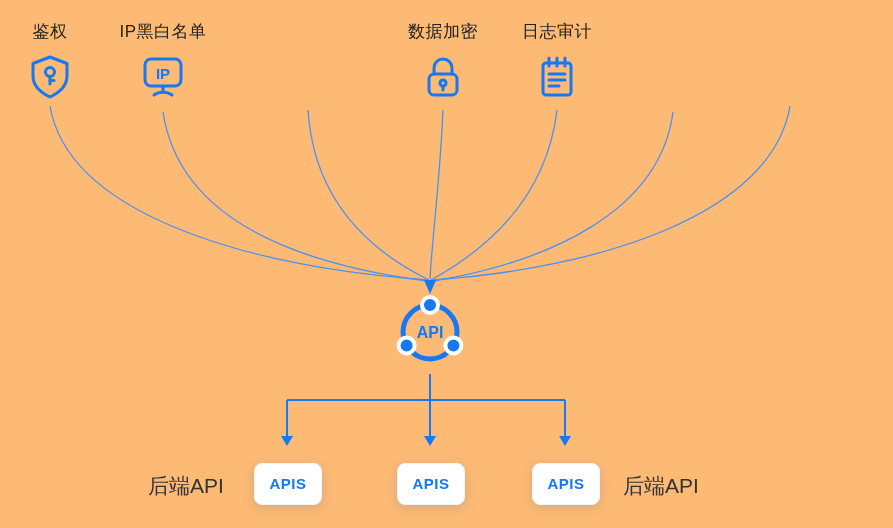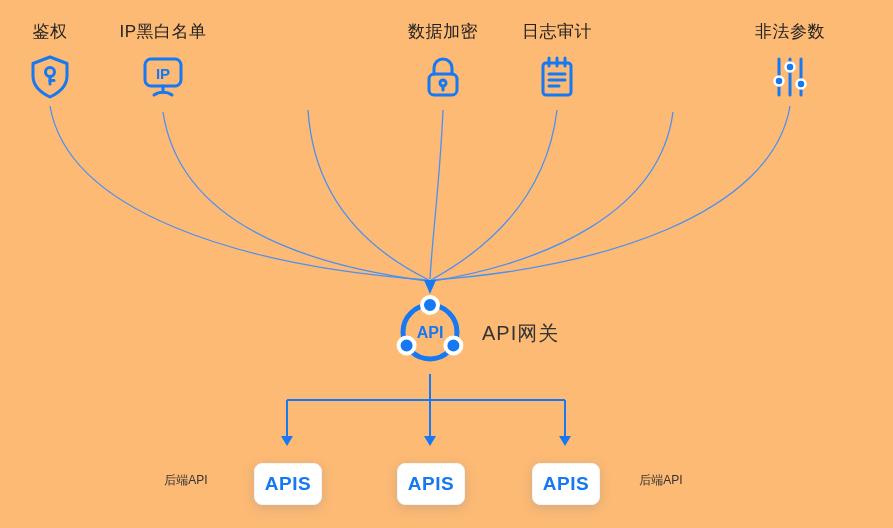--- a/index.html
+++ b/index.html
@@ -18,25 +18,25 @@
   .feature-icon{display:inline-block;width:48px;height:48px;}
   .gateway-icon{position:absolute;left:390px;top:292px;width:80px;height:80px;}
   .gateway-label{
     position:absolute;left:482px;top:320px;font-size:20px;color:#333;letter-spacing:1px;white-space:nowrap;
   }
   .apis-box{
     position:absolute;top:463px;width:66px;height:40px;margin-left:-33px;
     background:#fff;border-radius:8px;border:1px solid #f1f4f9;
     box-shadow:0 3px 12px rgba(40,90,160,.18);
     text-align:center;line-height:40px;
-    color:#1678F2;font-size:19px;font-weight:bold;letter-spacing:.5px;
+    color:#1678F2;font-size:15px;font-weight:bold;letter-spacing:.5px;
   }
   .backend-label{
     position:absolute;top:472px;width:100px;margin-left:-50px;text-align:center;
-    font-size:12px;color:#333;white-space:nowrap;
+    font-size:21px;color:#333;white-space:nowrap;
   }
   svg{display:block;}
 </style>
 </head>
 <body>
 
 <div id="stage">
 
   <svg class="layer" width="893" height="528" aria-hidden="true">
     <g stroke="#4A90F4" stroke-width="1.3" fill="none">
@@ -110,46 +110,30 @@
           <path d="M24 5 v8"></path>
           <path d="M32 5 v8"></path>
         <path d="M16 21 h16"></path>
           <path d="M16 27 h16"></path>
           <path d="M16 33 h10"></path>
       </g>
     </svg>
   </div>
 
 
-  <div class="feature" style="left:790px">
-    <div class="feature-label">非法参数</div>
-    <svg class="feature-icon" viewBox="0 0 48 48">
-      <g stroke="#1678F2" stroke-width="3" fill="none" stroke-linecap="round">
-        <path d="M13 6 v36"></path>
-          <path d="M24 6 v36"></path>
-          <path d="M35 6 v36"></path>
-      </g>
-      <g fill="#1678F2" stroke="#ffffff" stroke-width="2.5">
-        <circle cx="13" cy="28" r="4.5"></circle>
-        <circle cx="24" cy="14" r="4.5"></circle>
-        <circle cx="35" cy="31" r="4.5"></circle>
-      </g>
-    </svg>
-  </div>
 
   <svg class="gateway-icon" viewBox="0 0 80 80">
     <circle cx="40" cy="40" r="27" stroke="#1678F2" stroke-width="5" fill="none"></circle>
     <g fill="#1678F2" stroke="#ffffff" stroke-width="4">
       <circle cx="40" cy="13" r="8"></circle>
       <circle cx="16.6" cy="53.5" r="8"></circle>
       <circle cx="63.4" cy="53.5" r="8"></circle>
     </g>
     <text x="40" y="46" font-size="16" font-weight="bold" fill="#1678F2" text-anchor="middle">API</text>
   </svg>
-  <div class="gateway-label">API网关</div>
 
   <div class="backend-label" style="left:186px">后端API</div>
   <div class="apis-box" style="left:287px">APIS</div>
   <div class="apis-box" style="left:430px">APIS</div>
   <div class="apis-box" style="left:565px">APIS</div>
   <div class="backend-label" style="left:661px">后端API</div>
 
 </div>
 
 </body></html>

